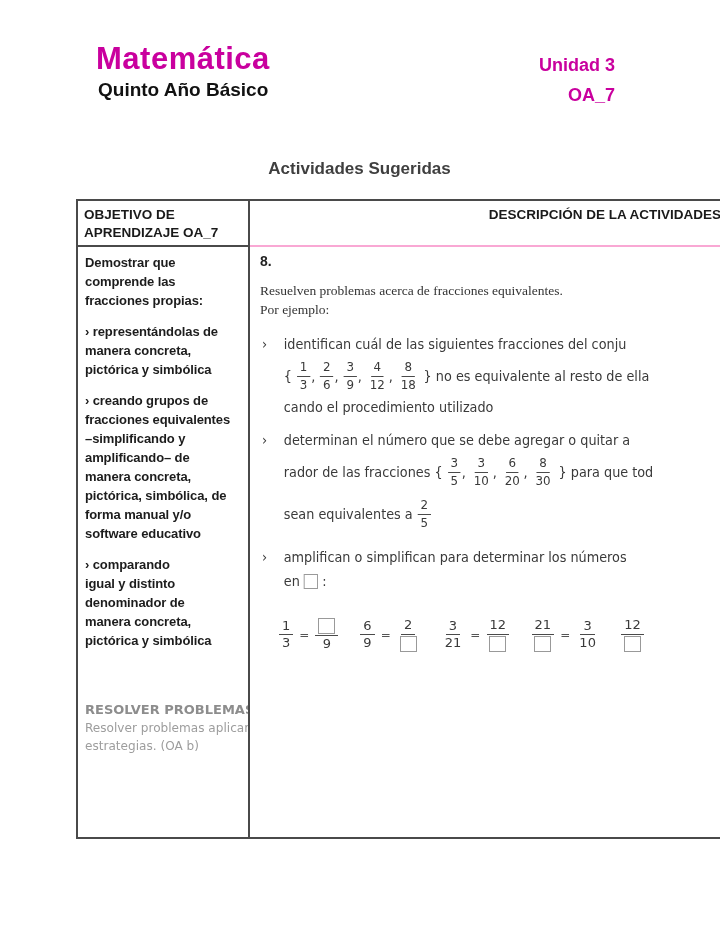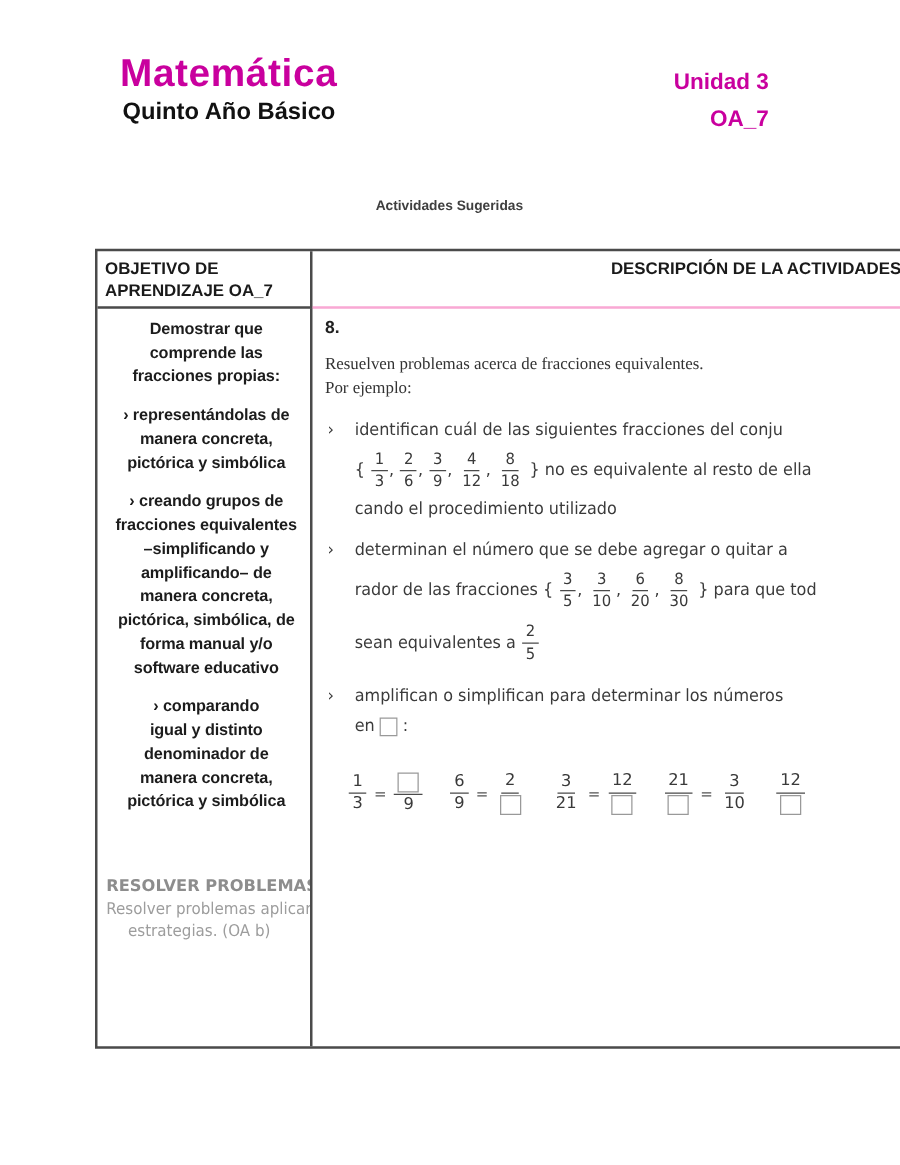--- a/index.html
+++ b/index.html
@@ -16,33 +16,33 @@
     position:absolute; left:98px; top:79px;
     font-size:19px; font-weight:bold; color:#111111;
   }
   .unit-block {
     position:absolute; top:50px; left:440px; width:175px;
     text-align:right; color:#C9009E; font-weight:bold;
     font-size:18px; line-height:30px;
   }
   .section-title {
     position:absolute; left:76px; top:159px; width:567px;
-    text-align:center; font-size:11px; font-weight:bold; color:#3f3f3f;
+    text-align:center; font-size:17px; font-weight:bold; color:#3f3f3f;
   }
   
   .doc-table {
     position:absolute; left:76px; top:199px; width:653px; height:640px;
     box-sizing:border-box; border:2px solid #4a4a4a; background:#fff;
     display:grid; grid-template-columns:172px 1fr; grid-template-rows:46px 1fr;
   }
   .th { font-size:13.5px; font-weight:bold; color:#1a1a1a; padding:5px 6px; line-height:18px; box-sizing:border-box; }
   .th-left  { border-right:2px solid #4a4a4a; border-bottom:2px solid #4a4a4a; }
   .th-right { border-bottom:2px solid #f9a8d4; text-align:right; }
   .td { box-sizing:border-box; overflow:hidden; }
-  .td-left  { border-right:2px solid #4a4a4a; padding:6px 3px 0 7px;text-align:center; }
+  .td-left  { border-right:2px solid #4a4a4a; padding:6px 3px 0 7px; }
   .td-right { padding:6px 0 0 10px; font-family:"DejaVu Sans", sans-serif; color:#3a3a3a; }
   
   .obj-para { margin:0 0 12px 0; }
   .obj-line {
     font-size:13px; font-weight:bold; color:#1c1c1c;
     line-height:19px; white-space:nowrap; letter-spacing:-0.1px;
   }
   .skill-block { margin-top:52px; font-family:"DejaVu Sans", sans-serif; }
   .skill-title { font-size:13px; font-weight:bold; color:#8d8d8d; margin-bottom:2px; white-space:nowrap; }
   .skill-line  { font-size:13px; color:#9d9d9d; line-height:18px; white-space:nowrap; }

